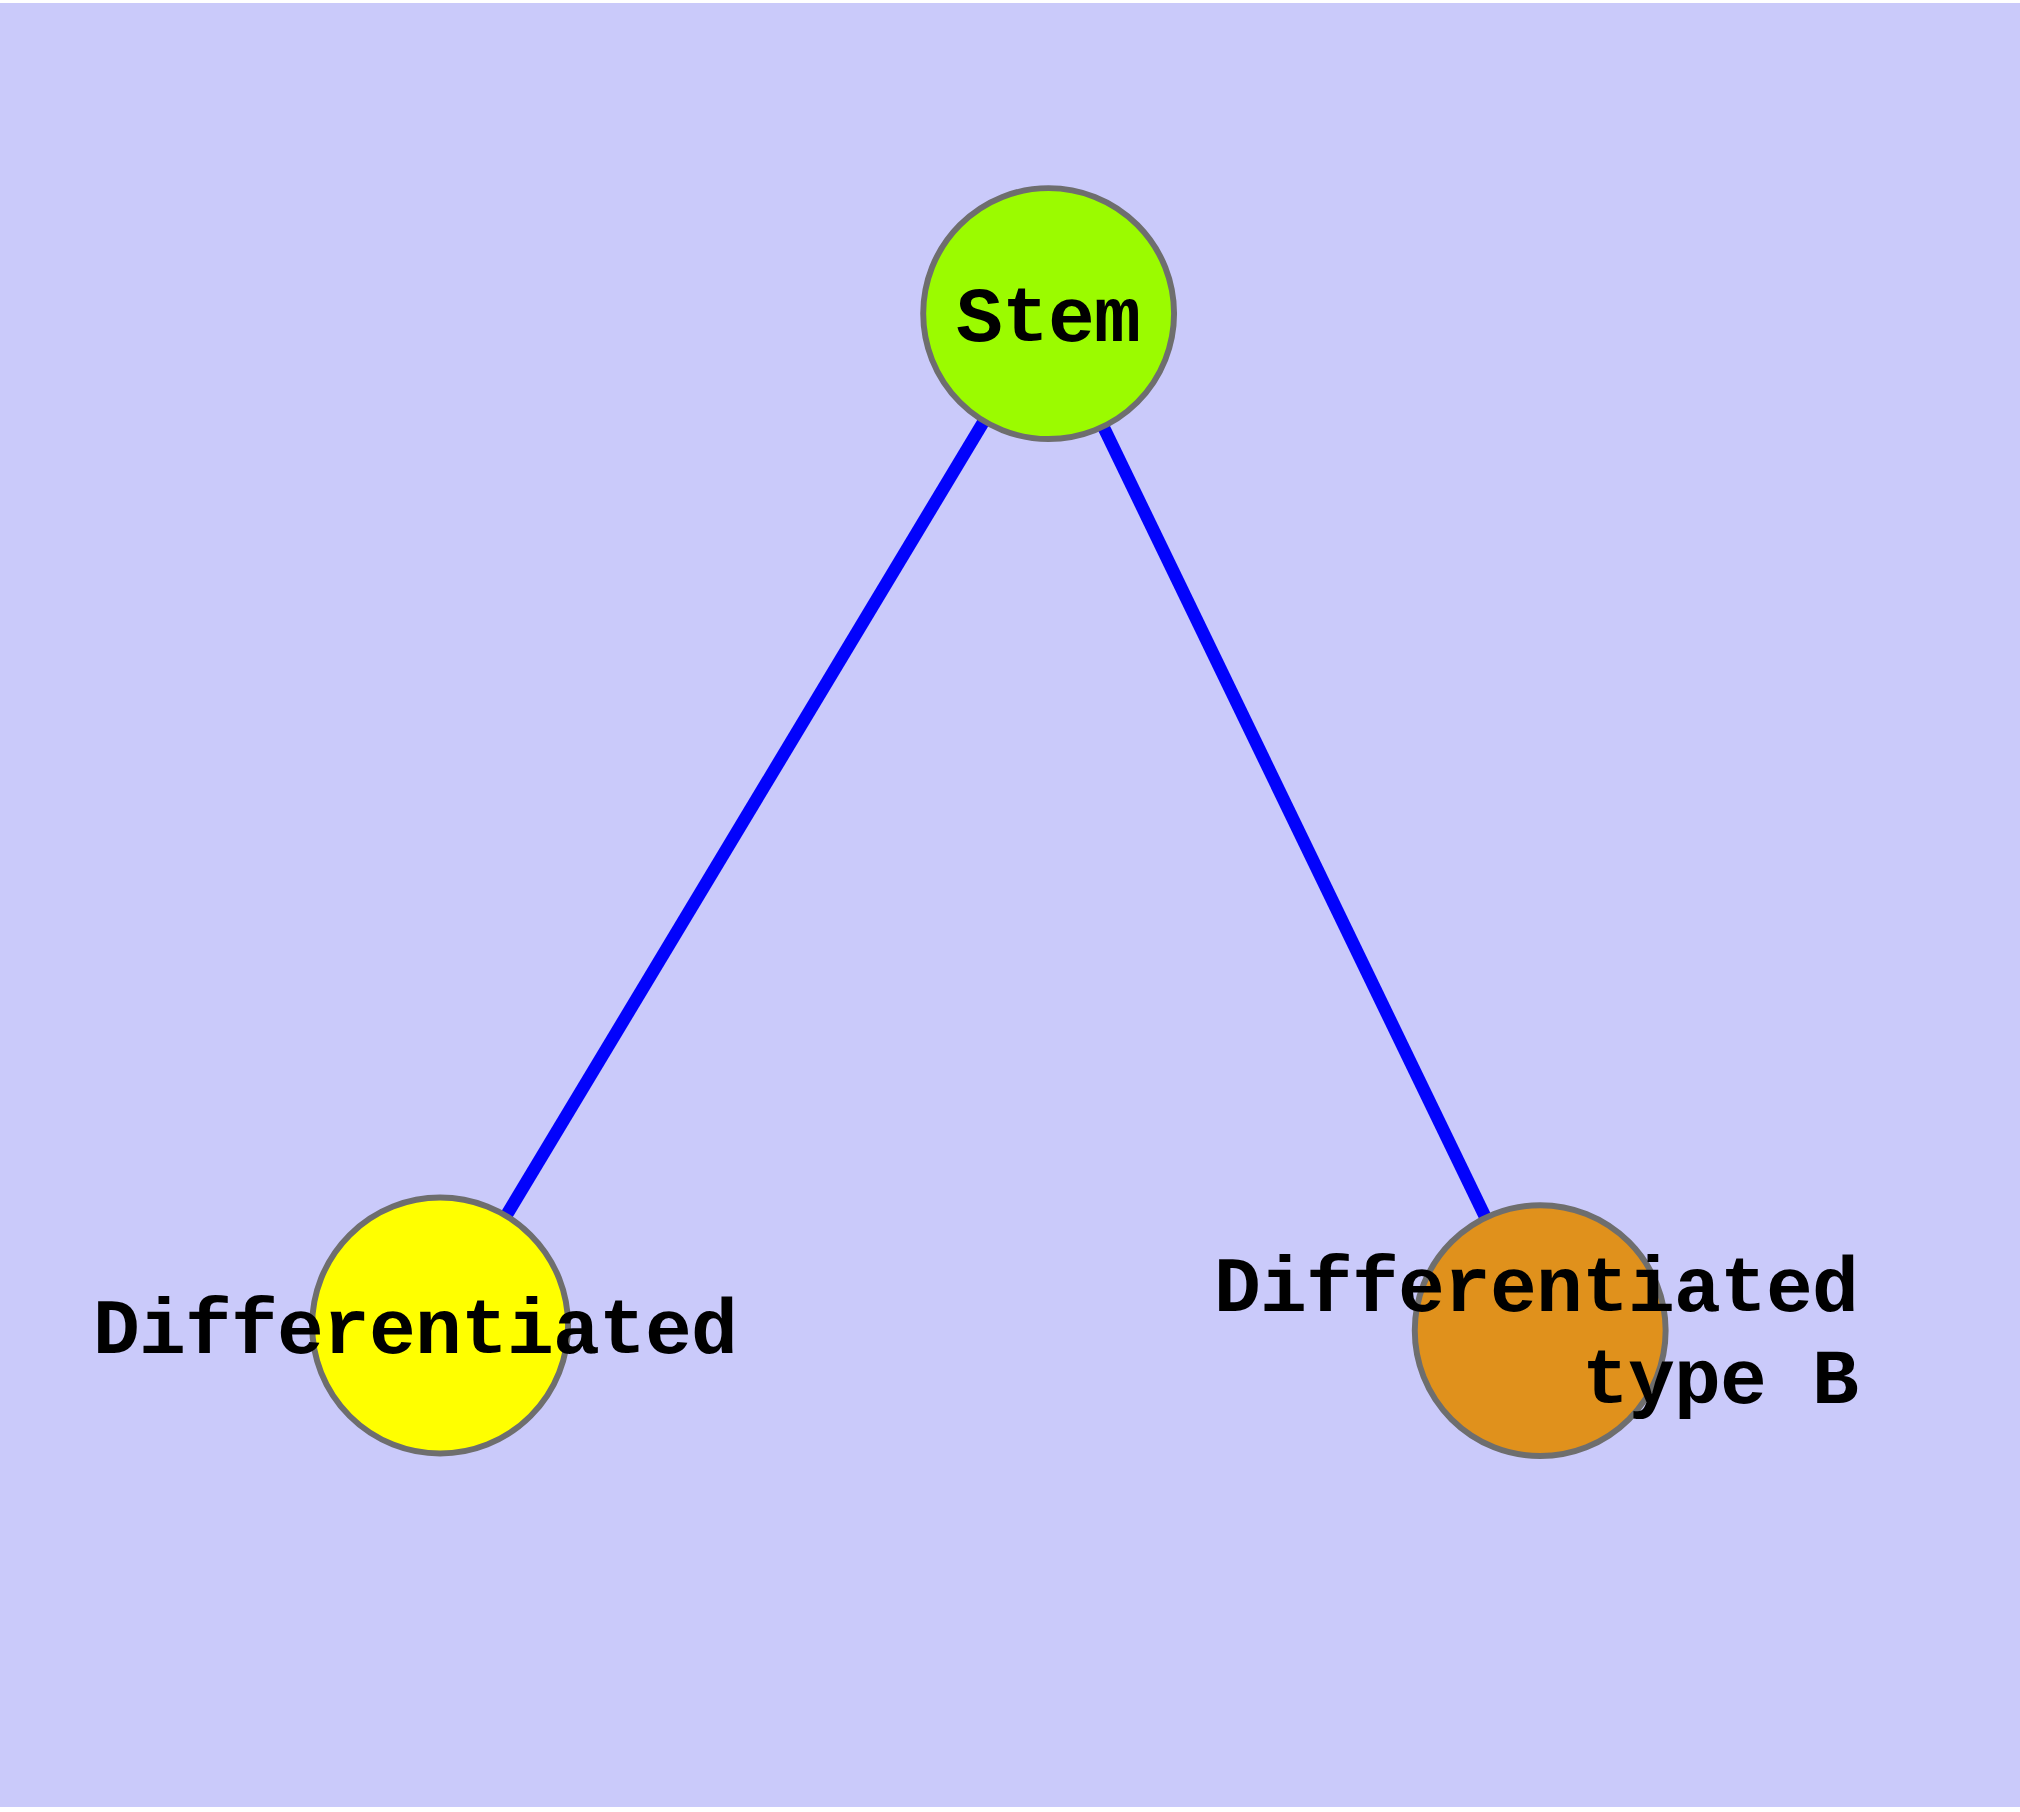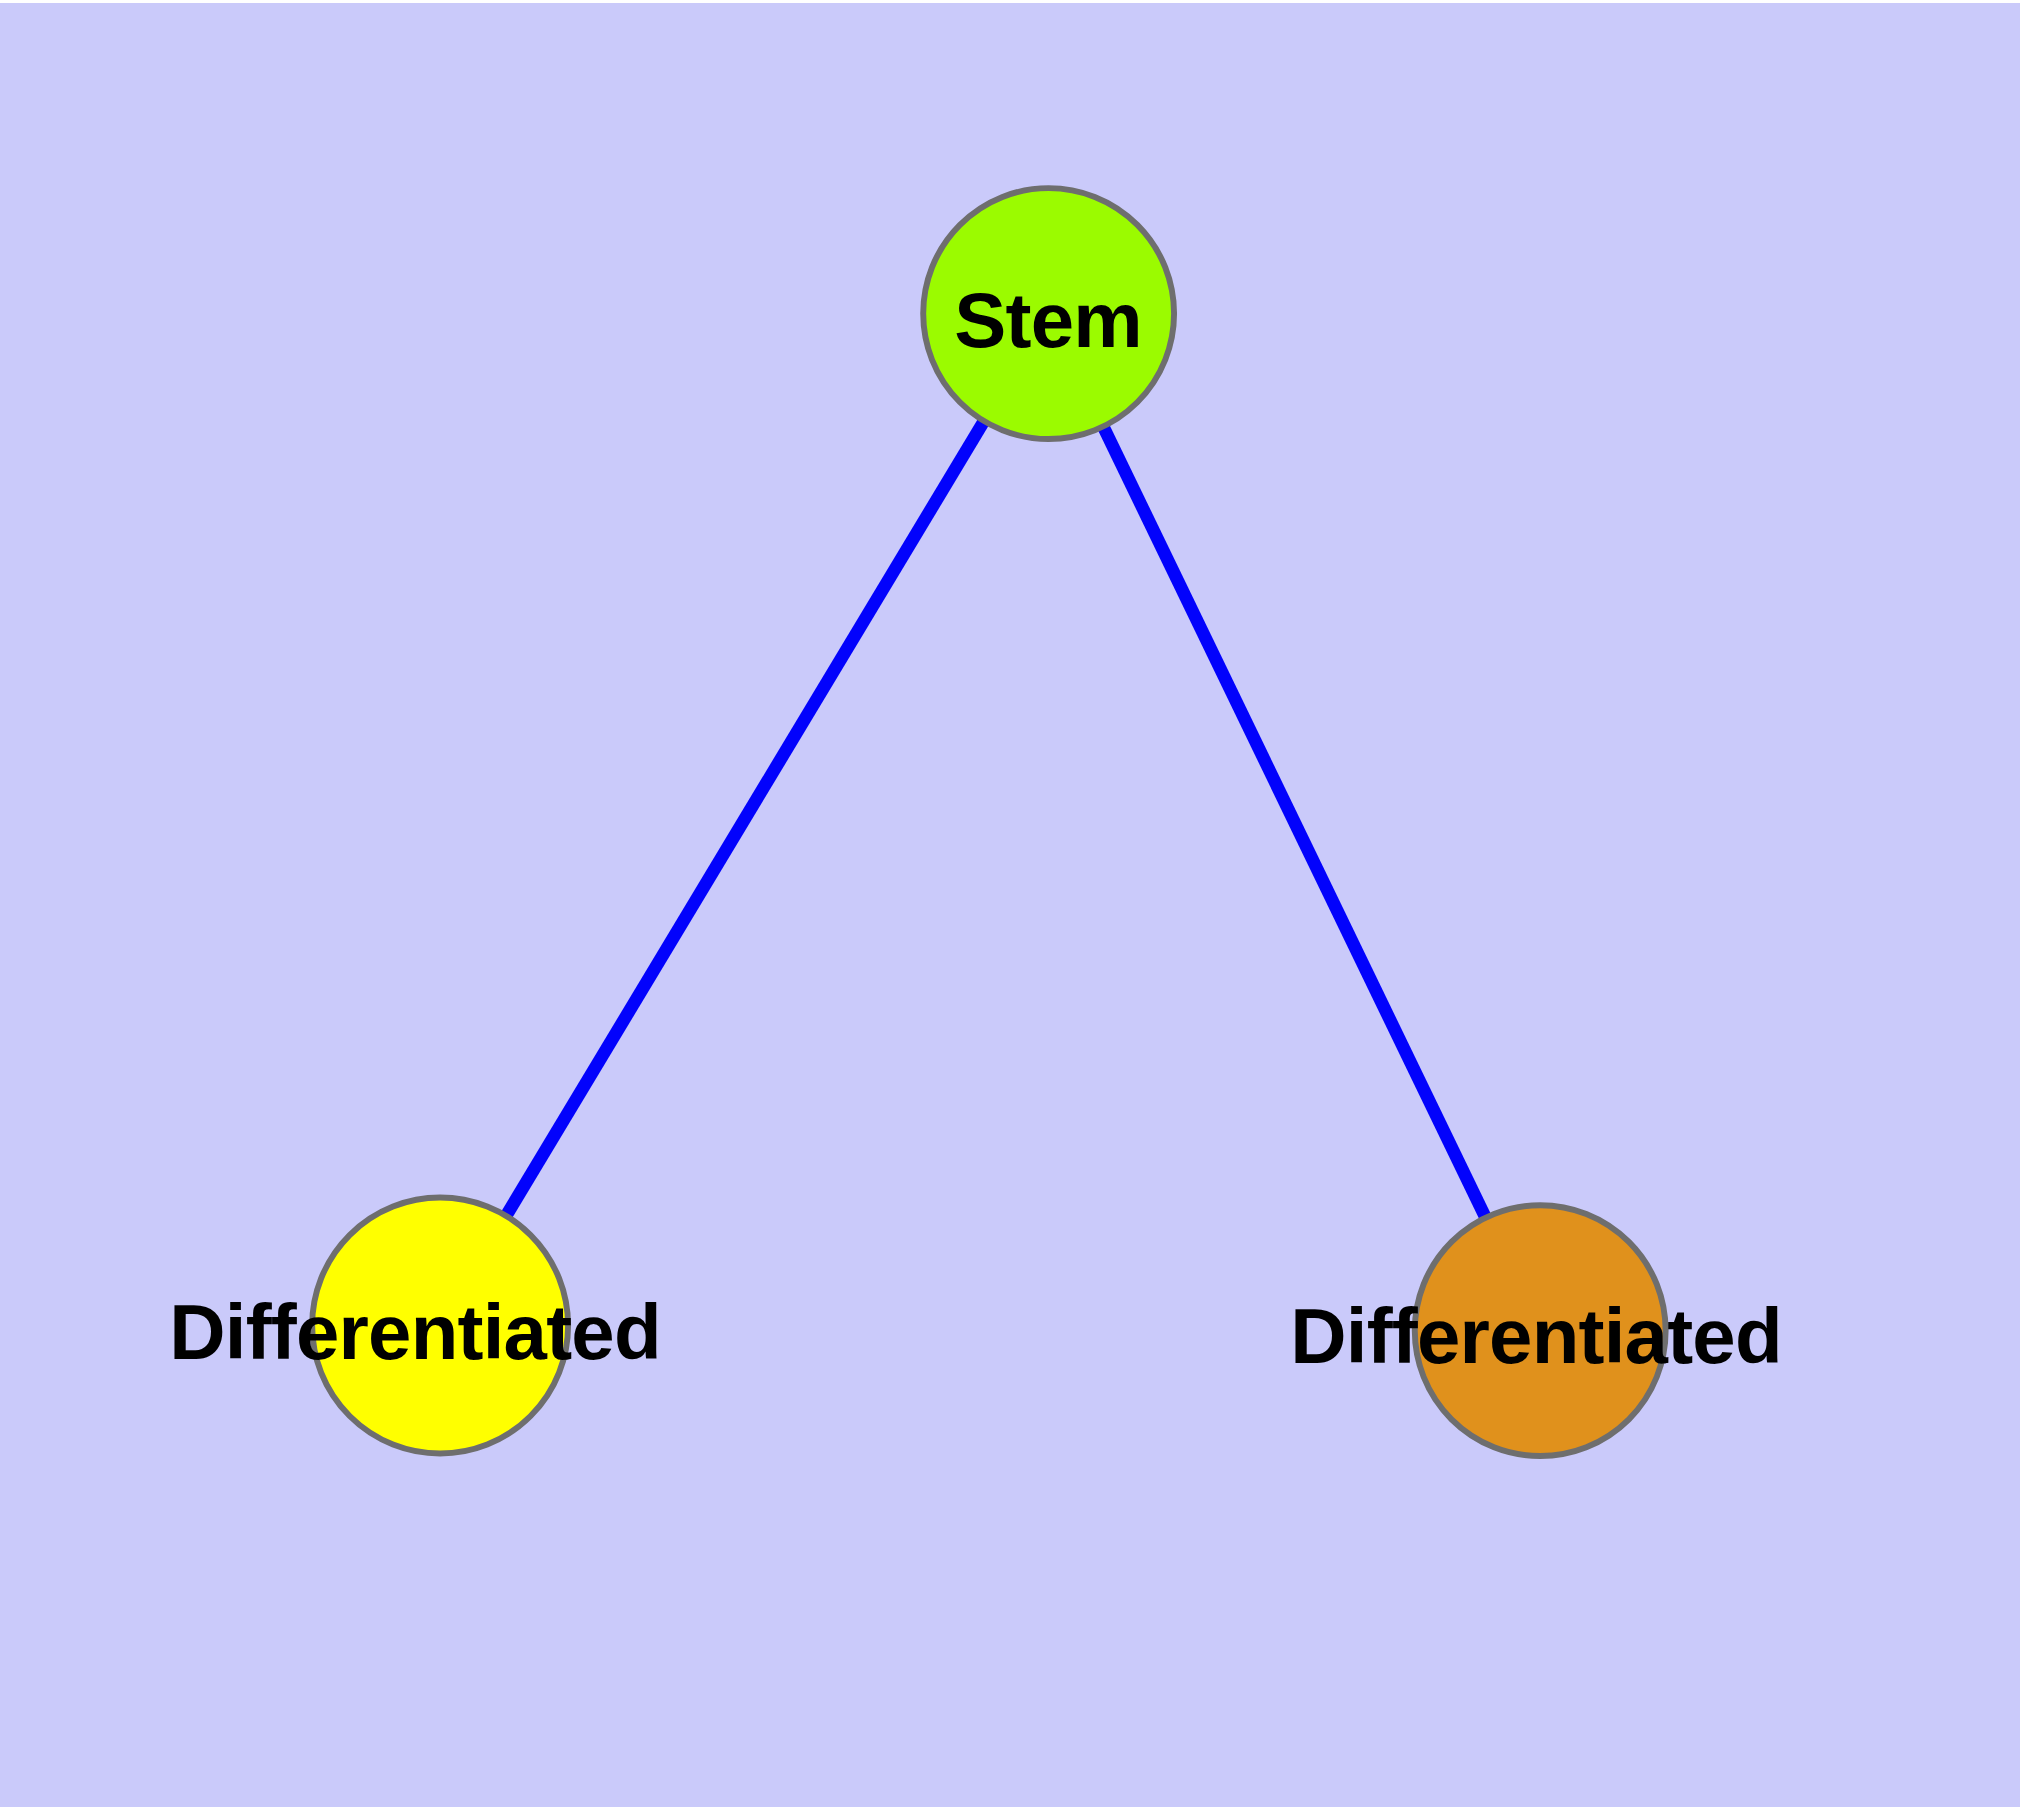--- a/index.html
+++ b/index.html
@@ -43,20 +43,21 @@
   .node-label {
     position: absolute;
     transform: translate(-50%, -50%);
     text-align: right;
     color: #000000;
     font-weight: 700;
     font-size: 78px;
     line-height: 92px;
     white-space: nowrap;
     letter-spacing: -0.8px;
+    font-family: Liberation Mono, monospace;
   }
   #stem-label  { left: 1048px; top: 320px; }
   #type-a-label { left: 415px;  top: 1332px; }
   #type-b-label { left: 1536px; top: 1336px; }
   .label-line { display: block; }
 </style>
 </head>
 <body>
 
 <div id="stage">
@@ -79,16 +80,17 @@
   <div class="node-label" id="stem-label">
     <span class="label-line">Stem</span>
   </div>
 
   <div class="node-label" id="type-a-label">
     <span class="label-line">Differentiated</span>
   </div>
 
   <div class="node-label" id="type-b-label">
     <span class="label-line">Differentiated</span>
+    <span class="label-line">type B</span>
   </div>
 
 </div>
 
 
 </body></html>

